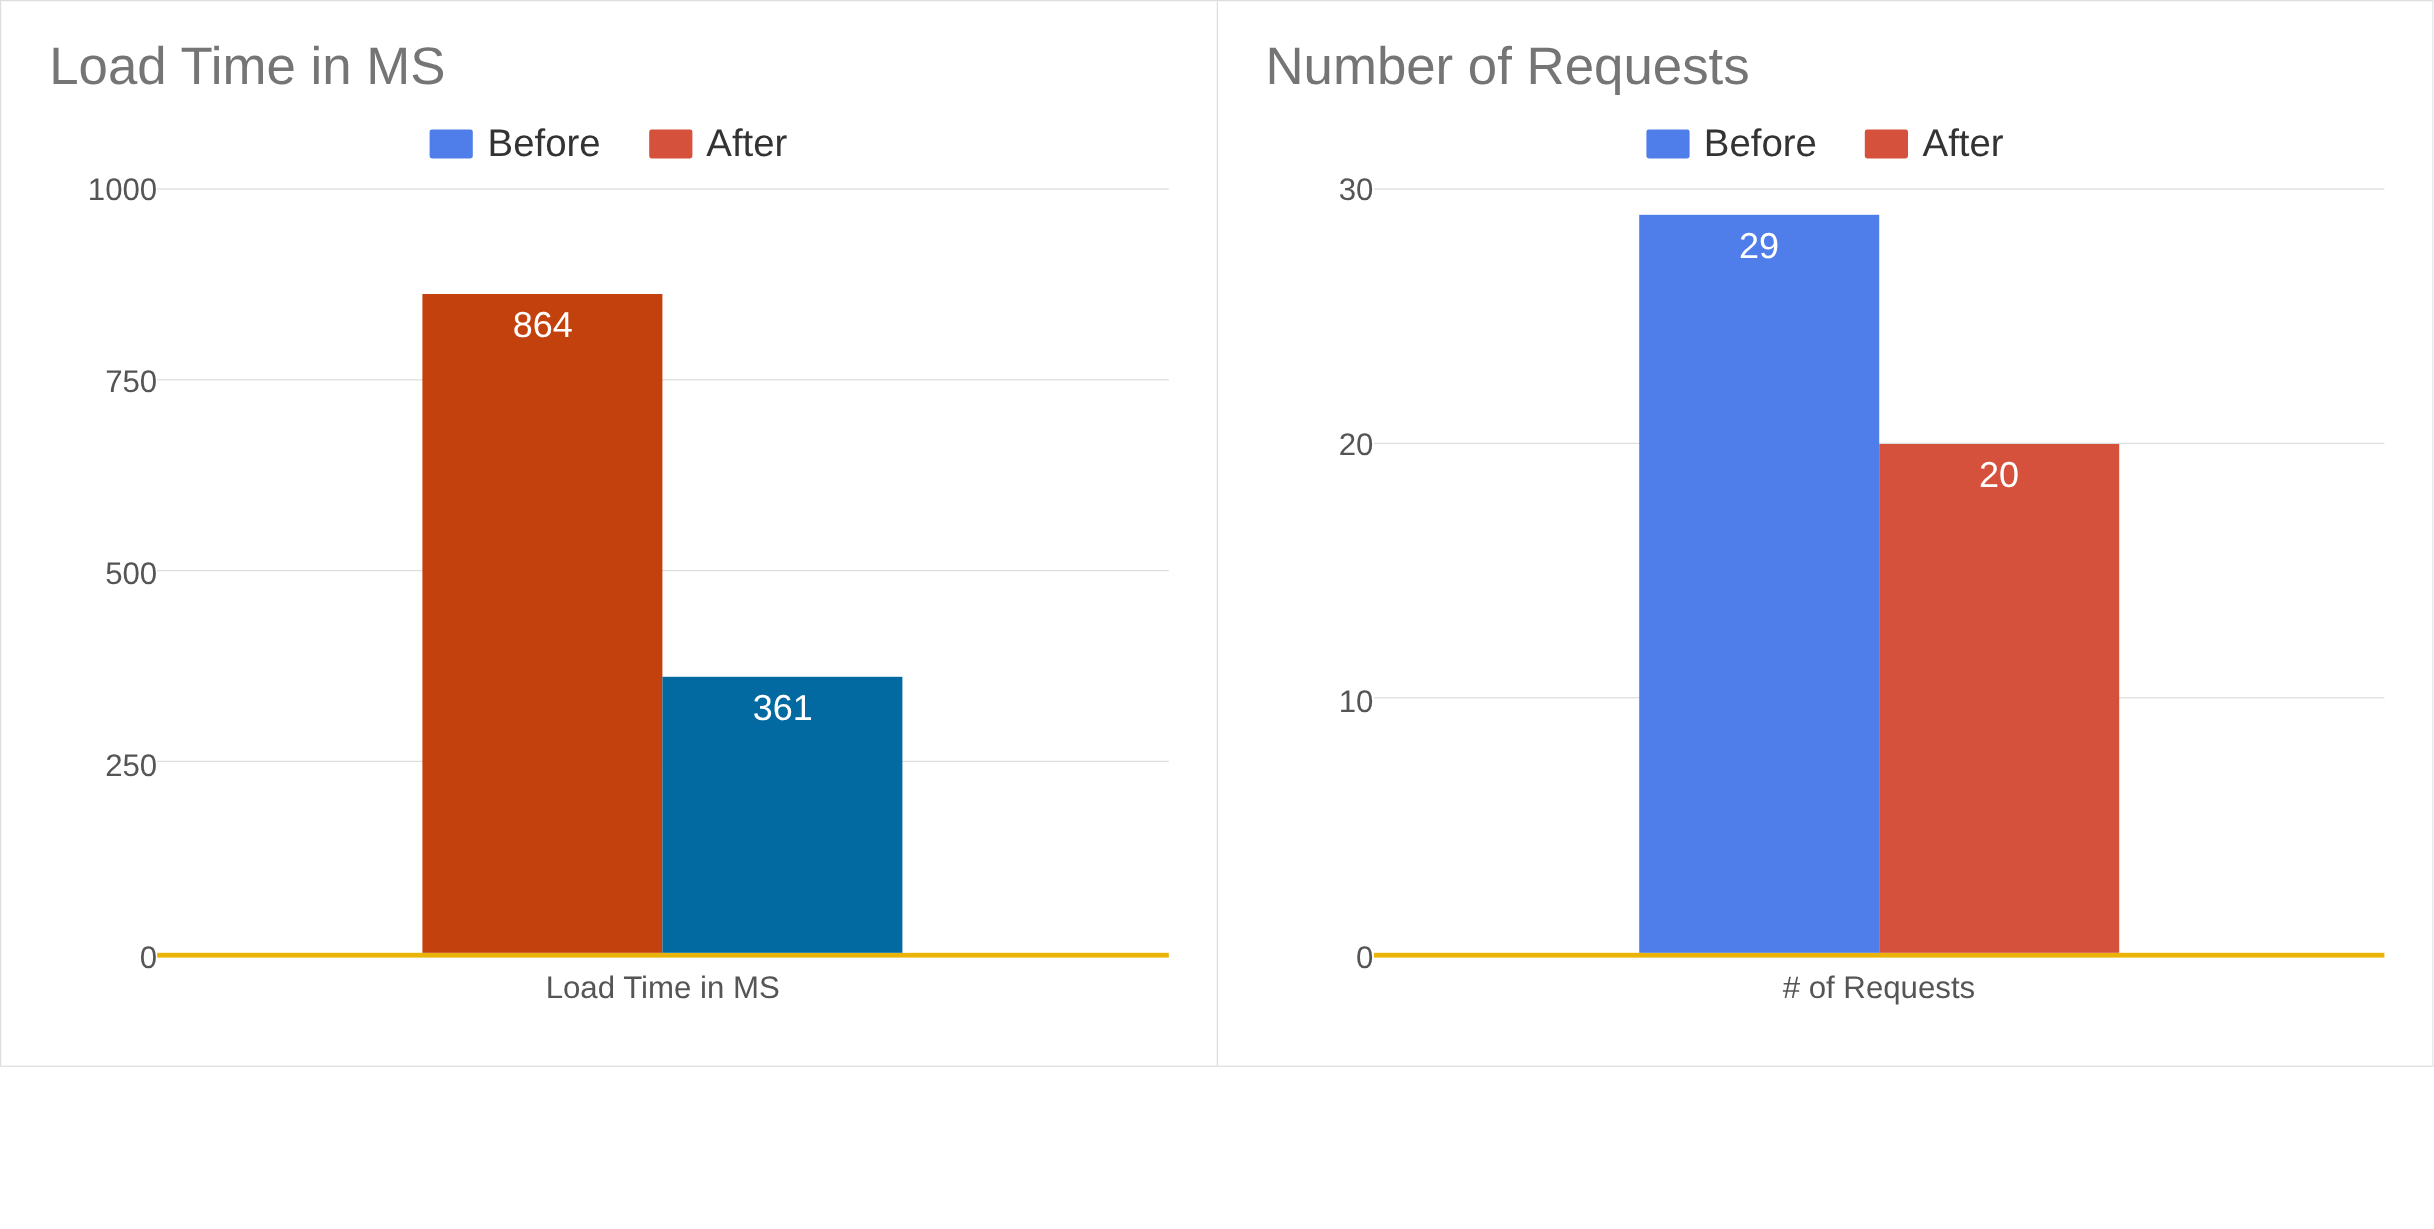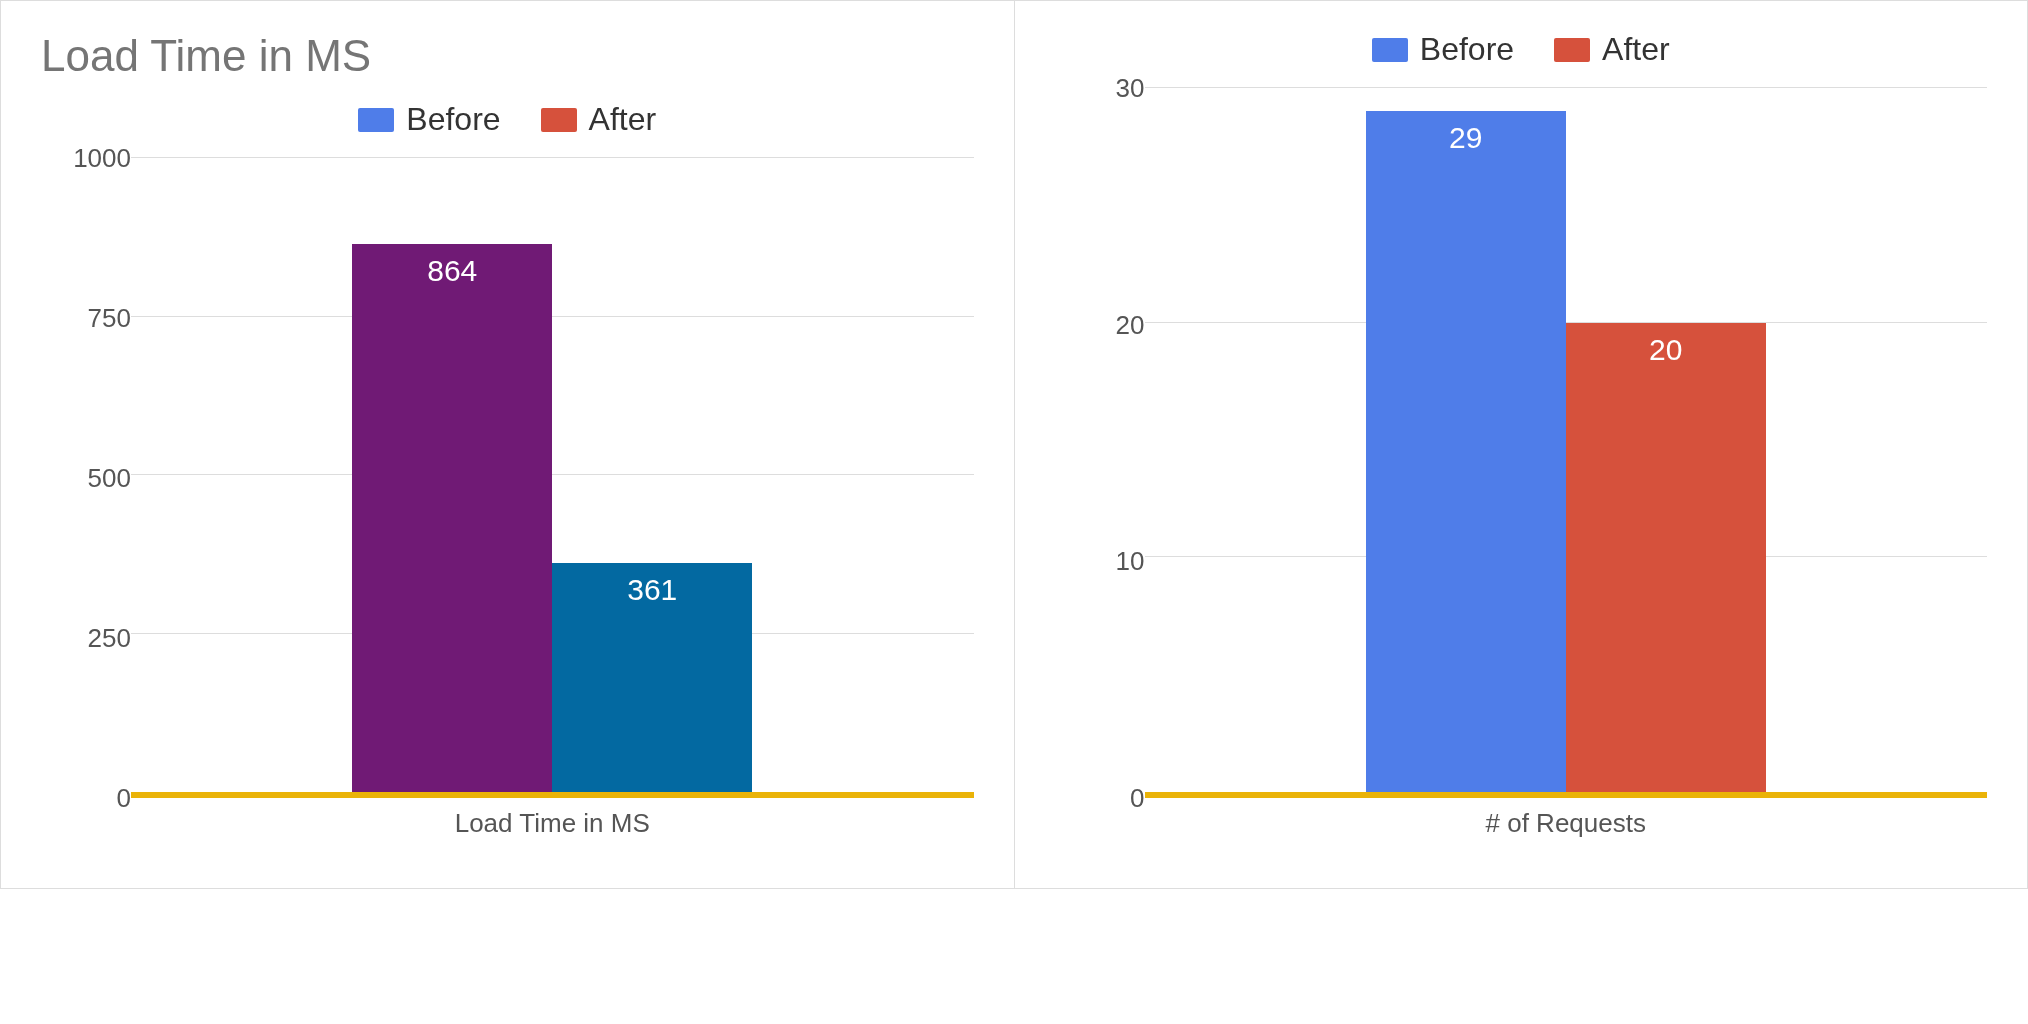--- a/index.html
+++ b/index.html
@@ -63,21 +63,21 @@
     right: 0;
     transform: translateY(50%);
     font-size: 26px;
     color: #555;
     text-align: right;
     width: 78px;
   }
   .grid-and-bars {
     flex: 1;
     position: relative;
-    border-bottom: 6px solid #eab308;
+    border-bottom: 4px solid #eab308;
   }
   .grid-line {
     position: absolute;
     left: 0; right: 0;
     border-top: 1px solid #ddd;
   }
   .bars {
     position: absolute;
     left: 0; right: 0; bottom: 0; top: 0;
     display: flex;
@@ -142,37 +142,38 @@
           <div class="y-tick" style="bottom: 75%;">750</div>
           <div class="y-tick" style="bottom: 100%;">1000</div>
         </div>
       <div class="grid-and-bars">
           <div class="grid-line" style="bottom: 100%;"></div>
           <div class="grid-line" style="bottom: 75%;"></div>
           <div class="grid-line" style="bottom: 50%;"></div>
           <div class="grid-line" style="bottom: 25%;"></div>
         <div class="bars">
           <div class="bar-group">
-            <div class="bar" style="height:86.4%; background:#701a75;">
+            <div class="bar" style="height:86.4%; background:#c2410c;">
               <span class="bar-label">864</span>
             </div>
             <div class="bar" style="height:36.1%; background:#0369a1;text-align:right;">
               <span class="bar-label">361</span>
             </div>
           </div>
         </div>
       </div>
     </div>
     <div class="x-axis">
       <div class="x-axis-spacer"></div>
       <div class="x-label">Load Time in MS</div>
     </div>
   </div>
 
   <div class="panel">
+    <div class="chart-title">Number of Requests</div>
     <div class="legend">
       <div class="legend-item">
         <div class="legend-swatch" style="background:#4f7de9"></div>
         <span>Before</span>
       </div>
       <div class="legend-item">
         <div class="legend-swatch" style="background:#d6513c"></div>
         <span>After</span>
       </div>
     </div>

